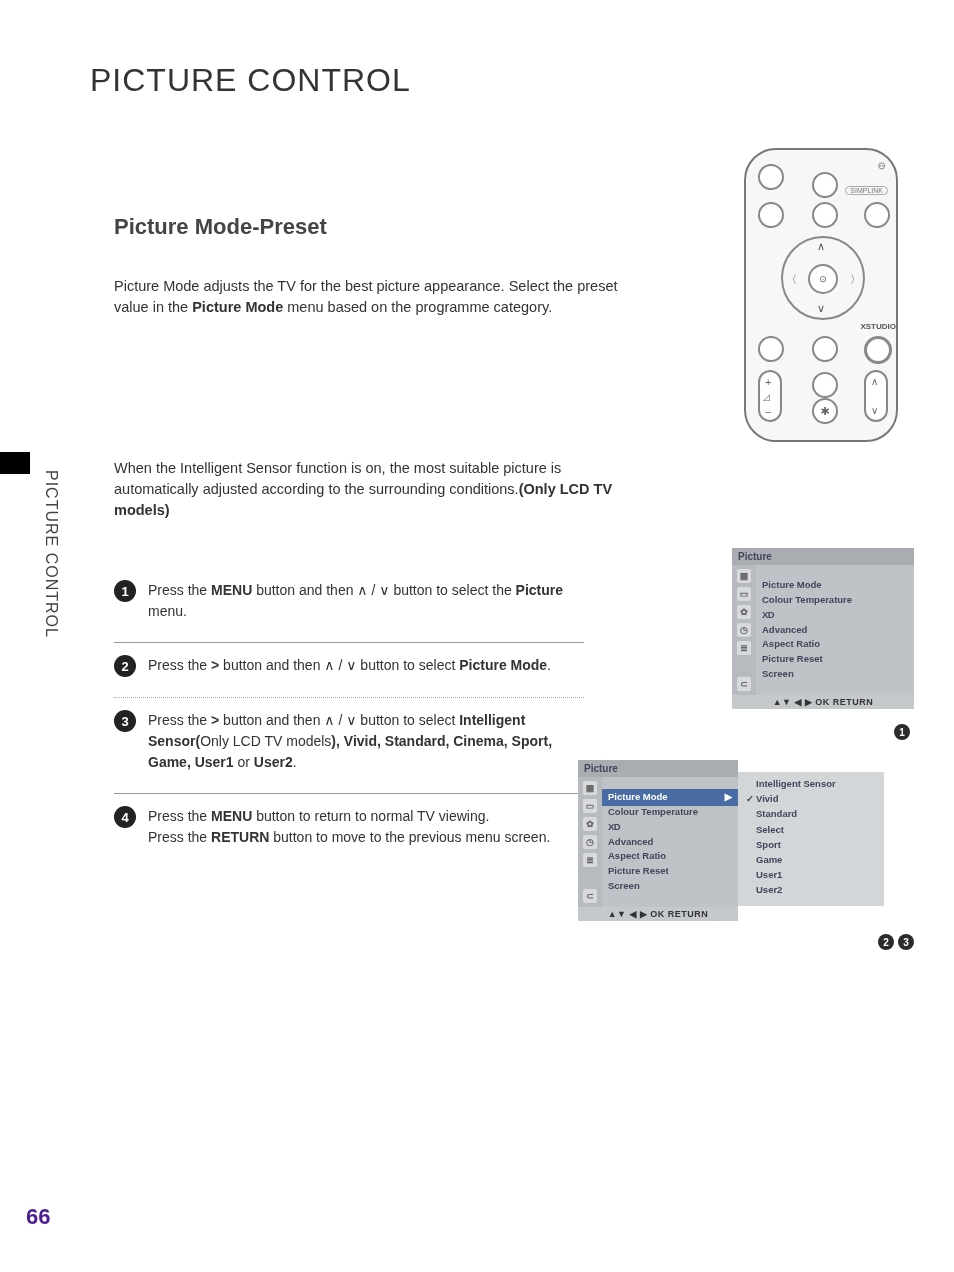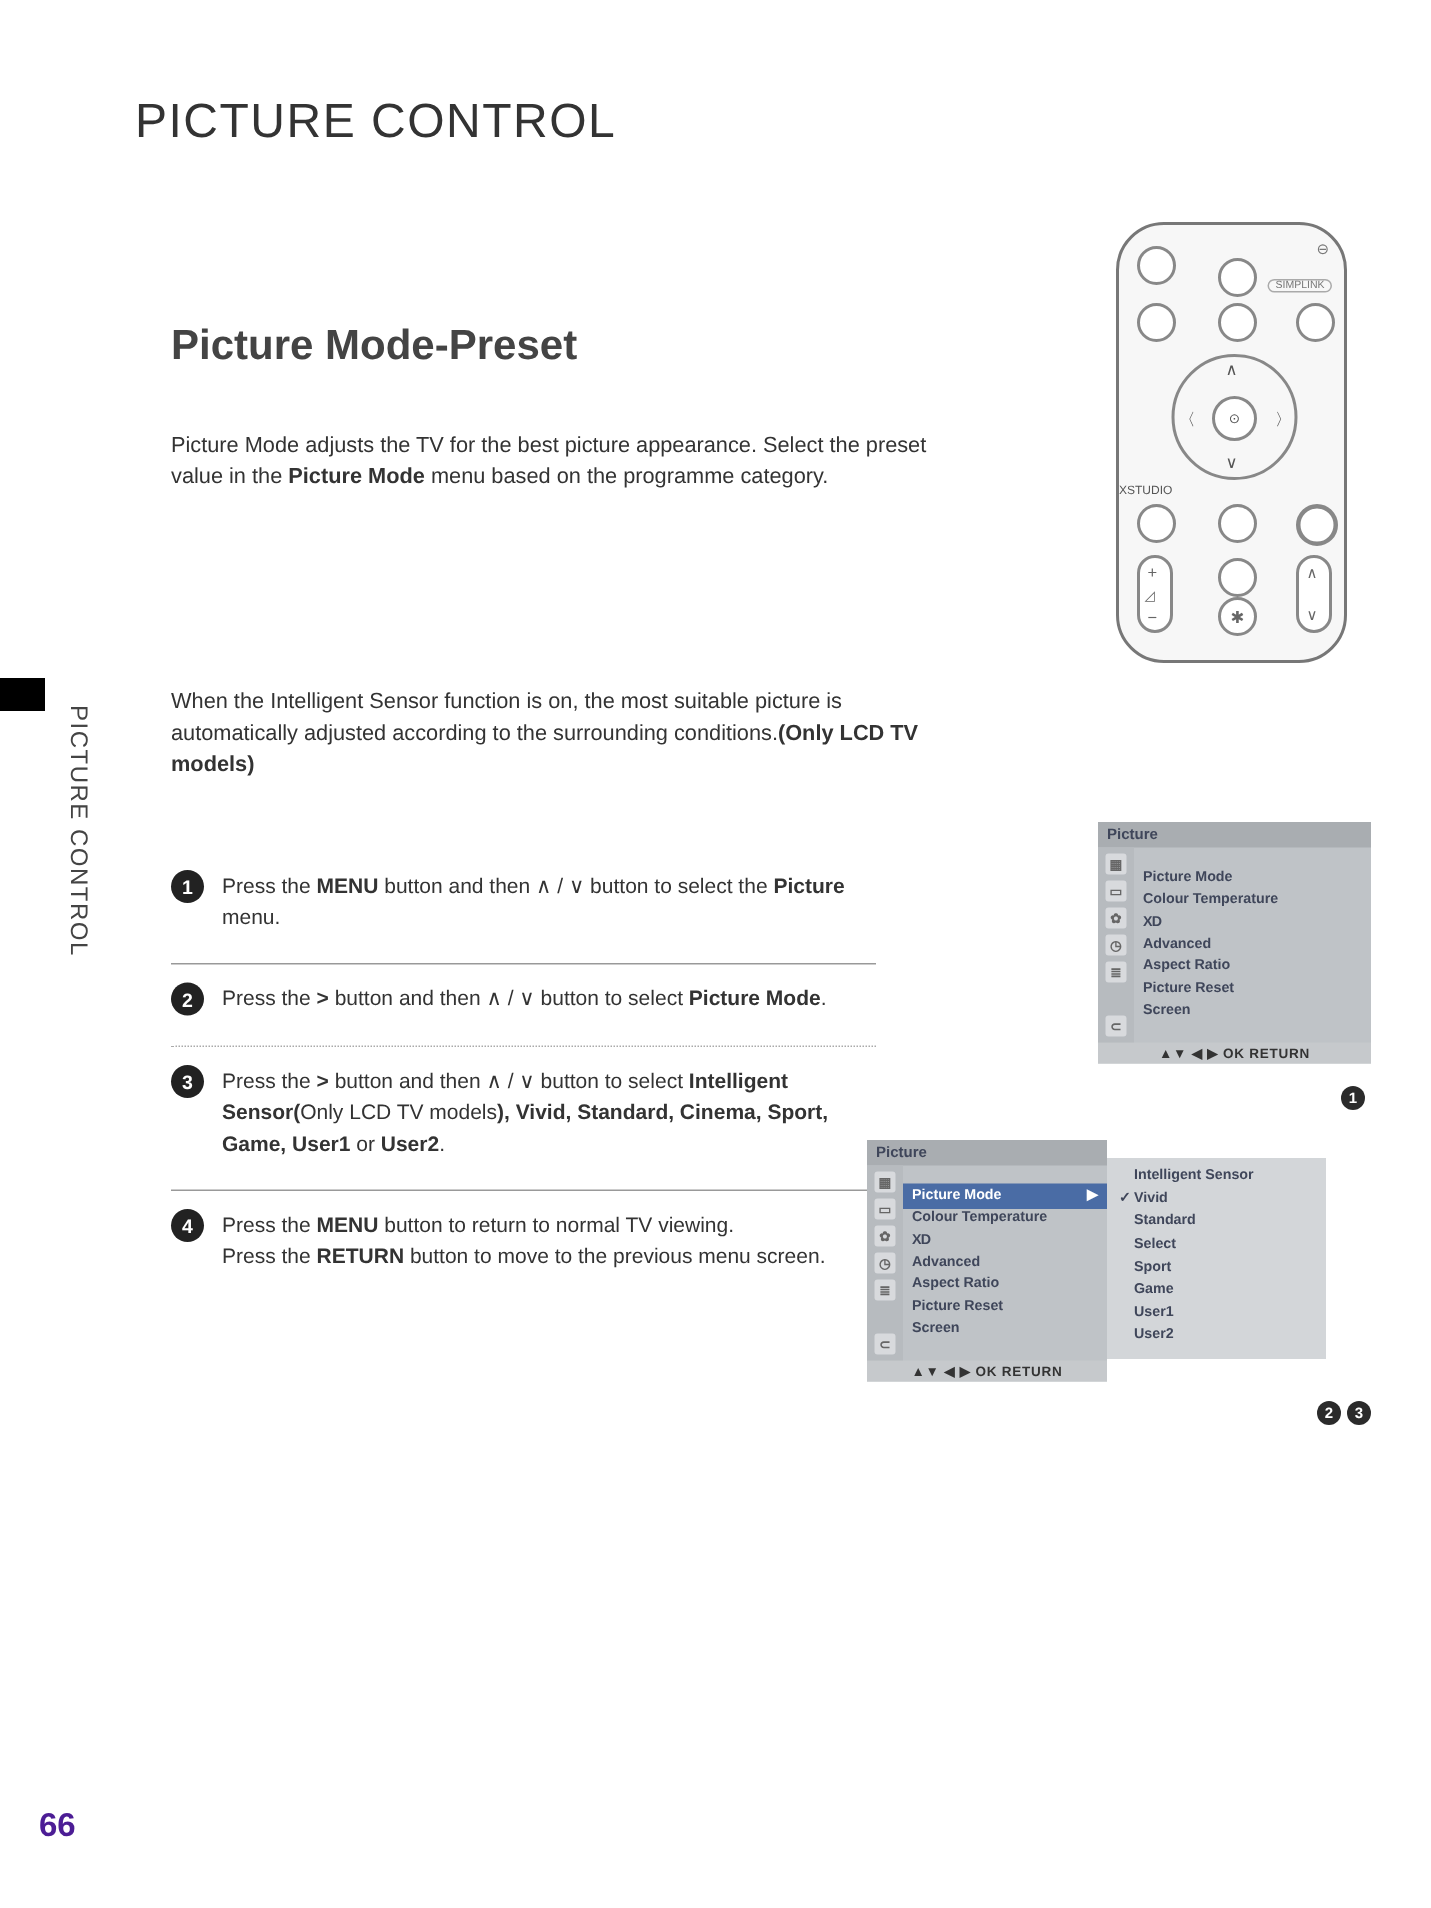--- a/index.html
+++ b/index.html
@@ -2,23 +2,23 @@
 <html><head>
 <meta charset="utf-8">
 <style>
   html,body{margin:0;padding:0;background:#fff;font-family:"Helvetica Neue",Arial,sans-serif;color:#333;width:954px}
   .page{position:relative;width:954px;height:1272px}
   .vtab{position:absolute;left:42px;top:470px;writing-mode:vertical-rl;text-orientation:mixed;font-size:16px;letter-spacing:1px;color:#444}
   .blktab{position:absolute;left:0;top:452px;width:30px;height:22px;background:#000}
   .pgnum{position:absolute;left:26px;bottom:42px;font-size:22px;font-weight:700;color:#4c1d95}
   .h1{position:absolute;left:90px;top:62px;font-size:32px;letter-spacing:1px;color:#333}
   .h2{position:absolute;left:114px;top:148px;font-size:27px;letter-spacing:0.5px;color:#333}
-  .h3{position:absolute;left:114px;top:214px;font-size:28px;color:#444;font-weight:600}
+  .h3{position:absolute;left:114px;top:214px;font-size:22px;color:#444;font-weight:600}
   .body{position:absolute;left:114px;width:510px;font-size:14.5px;line-height:1.45;color:#333}
-  .p1{top:287px}
+  .p1{top:276px}
   .p2{top:378px}
   .p3{top:458px}
   .bold{font-weight:700}
   .steps{position:absolute;left:114px;top:568px;width:470px}
   .step{display:flex;align-items:flex-start;border-bottom:1px solid #999;padding:12px 0 20px 0}
   .step.dotted{border-bottom:1px dotted #aaa}
   .step.last{border-bottom:none}
   .stepnum{flex:0 0 34px;height:22px}
   .stepnum .circ{display:inline-flex;width:22px;height:22px;border-radius:50%;background:#222;color:#fff;align-items:center;justify-content:center;font-size:13px;font-weight:700}
   .steptxt{flex:1;font-size:14px;line-height:1.5;color:#333}
@@ -102,21 +102,21 @@
     <div style="position:absolute;right:8px;top:36px;font-size:7px;color:#777;border:1px solid #aaa;border-radius:8px;padding:0 4px">SIMPLINK</div>
     <div class="btn md" style="left:12px;top:52px"></div>
     <div class="btn md" style="left:66px;top:52px"></div>
     <div class="btn md" style="left:118px;top:52px"></div>
     <div class="btn ring"></div>
     <div class="btn ringc">⊙</div>
     <span class="caret" style="left:71px;top:90px">∧</span>
     <span class="caret" style="left:71px;top:152px">∨</span>
     <span class="caret" style="left:40px;top:122px">〈</span>
     <span class="caret" style="left:104px;top:122px">〉</span>
-    <div style="position:absolute;left:0;right:0;top:172px;text-align:left;font-size:8px;font-weight:400;color:#555">XSTUDIO</div>
+    <div style="position:absolute;left:0;right:0;top:172px;text-align:right;font-size:8px;font-weight:700;color:#555">XSTUDIO</div>
     <div class="btn md" style="left:12px;top:186px"></div>
     <div class="btn md" style="left:66px;top:186px"></div>
     <div class="btn md" style="left:118px;top:186px;border-width:3px"></div>
     <div class="btn pill" style="left:12px;top:220px;width:20px;height:48px">
       <span style="position:absolute;left:5px;top:4px;font-size:11px;color:#666">+</span>
       <span style="position:absolute;left:3px;top:20px;font-size:9px;color:#666">◿</span>
       <span style="position:absolute;left:5px;bottom:2px;font-size:11px;color:#666">−</span>
     </div>
     <div class="btn md" style="left:66px;top:222px"></div>
     <div class="btn md" style="left:66px;top:248px;display:flex;align-items:center;justify-content:center;font-size:11px;color:#666">✱</div>

